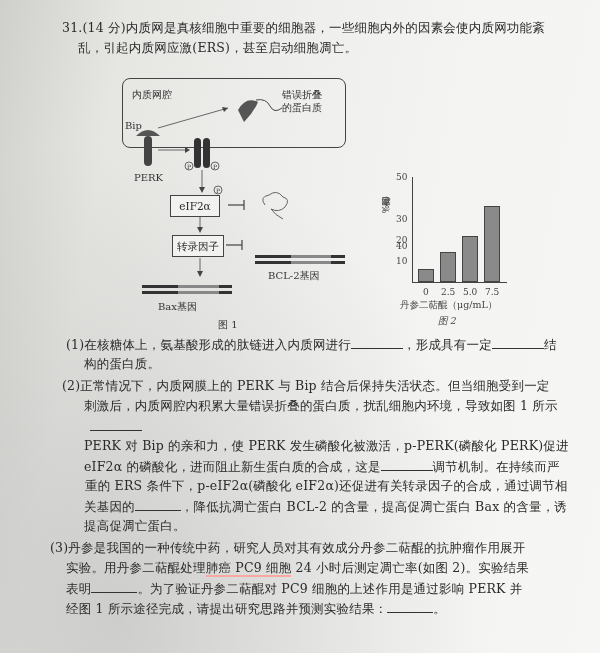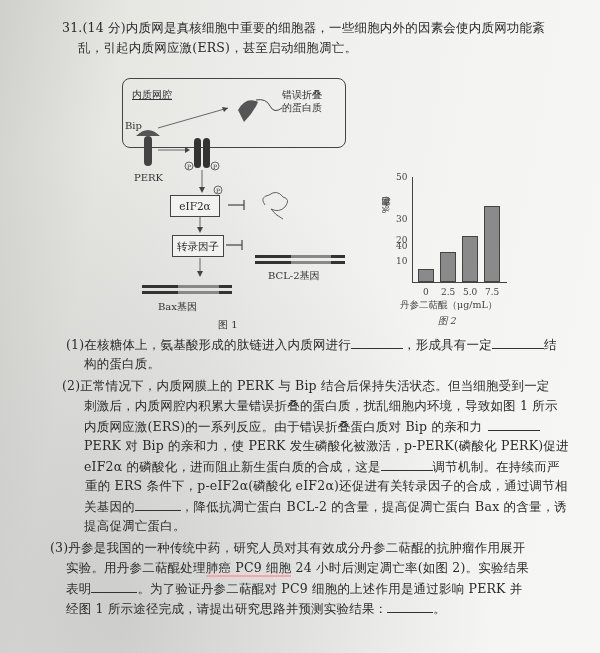--- a/index.html
+++ b/index.html
@@ -38,21 +38,21 @@
 
 <div class="page-shade"></div>
 
 <div class="line" style="left:62px; top:20px;">
   <span>31.</span><span>(14 分)</span><span>内质网是真核细胞中重要的细胞器，一些细胞内外的因素会使内质网功能紊</span>
 </div>
 <div class="line" style="left:78px; top:40px;">乱，引起内质网应激(ERS)，甚至启动细胞凋亡。</div>
 
 <div class="fig1">
   <div class="er-box"></div>
-  <div class="fig-label" style="left:32px; top:18px;text-decoration:underline;">内质网腔</div>
+  <div class="fig-label" style="left:32px; top:18px;">内质网腔</div>
   <div class="fig-label" style="left:182px; top:18px;">错误折叠</div>
   <div class="fig-label" style="left:182px; top:31px;">的蛋白质</div>
   <div class="fig-label" style="left:25px; top:50px;">Bip</div>
   <div class="fig-label" style="left:34px; top:102px;">PERK</div>
 
   <svg style="position:absolute; left:0; top:0;" width="260" height="265">
 
     <path d="M138 40 q8 -14 20 -8 q-4 10 -14 20 z" fill="#555"></path>
     <path d="M156 30 q10 -2 14 6 q4 8 12 2" fill="none" stroke="#444" stroke-width="1"></path>
 
@@ -134,21 +134,21 @@
 </div>
 
 <div class="line" style="left:66px; top:336px;">
   <span>(1)在核糖体上，氨基酸形成的肽链进入内质网进行</span><span class="blank" style="width:52px;"></span><span>，形成具有一定</span><span class="blank" style="width:52px;"></span><span>结</span>
 </div>
 <div class="line" style="left:84px; top:356px;">构的蛋白质。</div>
 
 <div class="line" style="left:62px; top:378px;">(2)正常情况下，内质网膜上的 PERK 与 Bip 结合后保持失活状态。但当细胞受到一定</div>
 <div class="line" style="left:84px; top:398px;">刺激后，内质网腔内积累大量错误折叠的蛋白质，扰乱细胞内环境，导致如图 1 所示</div>
 <div class="line" style="left:84px; top:418px;">
-  <span>内质网应激(ERS)的一系列反应。由于错误折叠蛋白质对 Bip 的亲和力</span><span class="blank" style="width:52px; margin-left:6px;"></span>
+  <span class="blank" style="width:52px; margin-left:6px;"></span>
 </div>
 <div class="line" style="left:84px; top:438px;">PERK 对 Bip 的亲和力，使 PERK 发生磷酸化被激活，p-PERK(磷酸化 PERK)促进</div>
 <div class="line" style="left:84px; top:458px;">
   <span>eIF2α 的磷酸化，进而阻止新生蛋白质的合成，这是</span><span class="blank" style="width:52px;"></span><span>调节机制。在持续而严</span>
 </div>
 <div class="line" style="left:85px; top:478px;">重的 ERS 条件下，p-eIF2α(磷酸化 eIF2α)还促进有关转录因子的合成，通过调节相</div>
 <div class="line" style="left:84px; top:498px;">
   <span>关基因的</span><span class="blank" style="width:46px;"></span><span>，降低抗凋亡蛋白 BCL-2 的含量，提高促凋亡蛋白 Bax 的含量，诱</span>
 </div>
 <div class="line" style="left:84px; top:518px;">提高促凋亡蛋白。</div>

